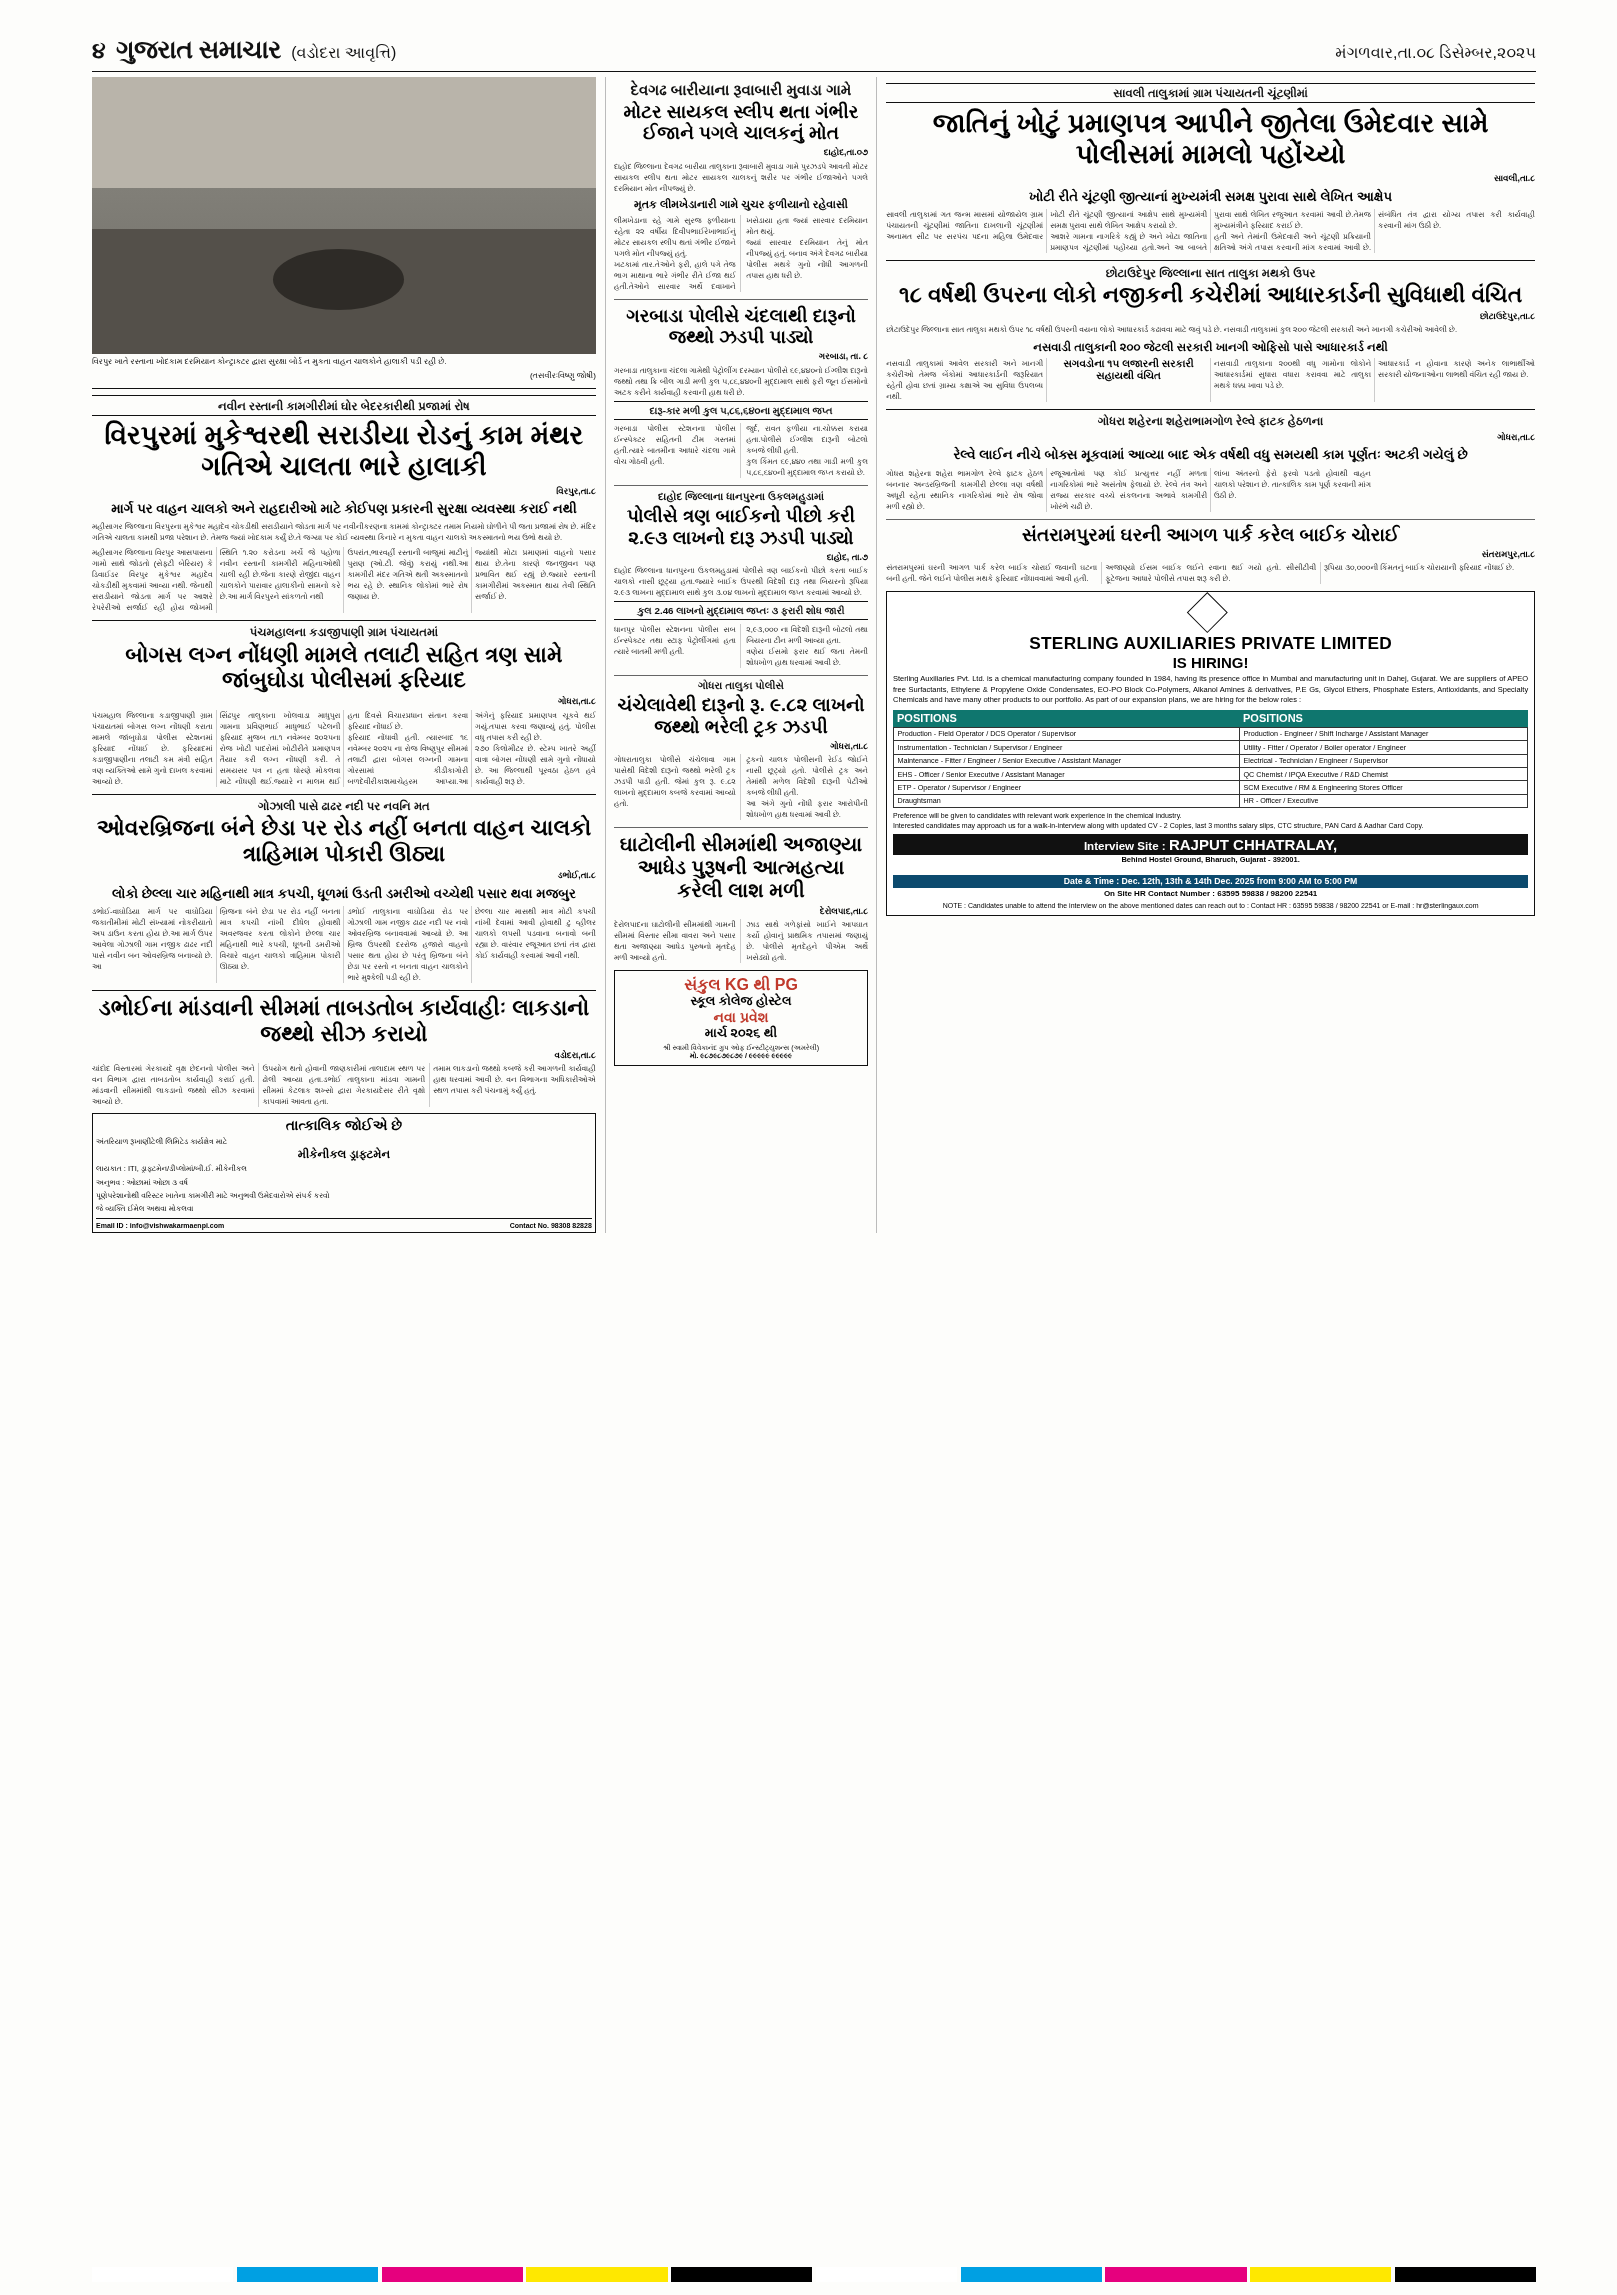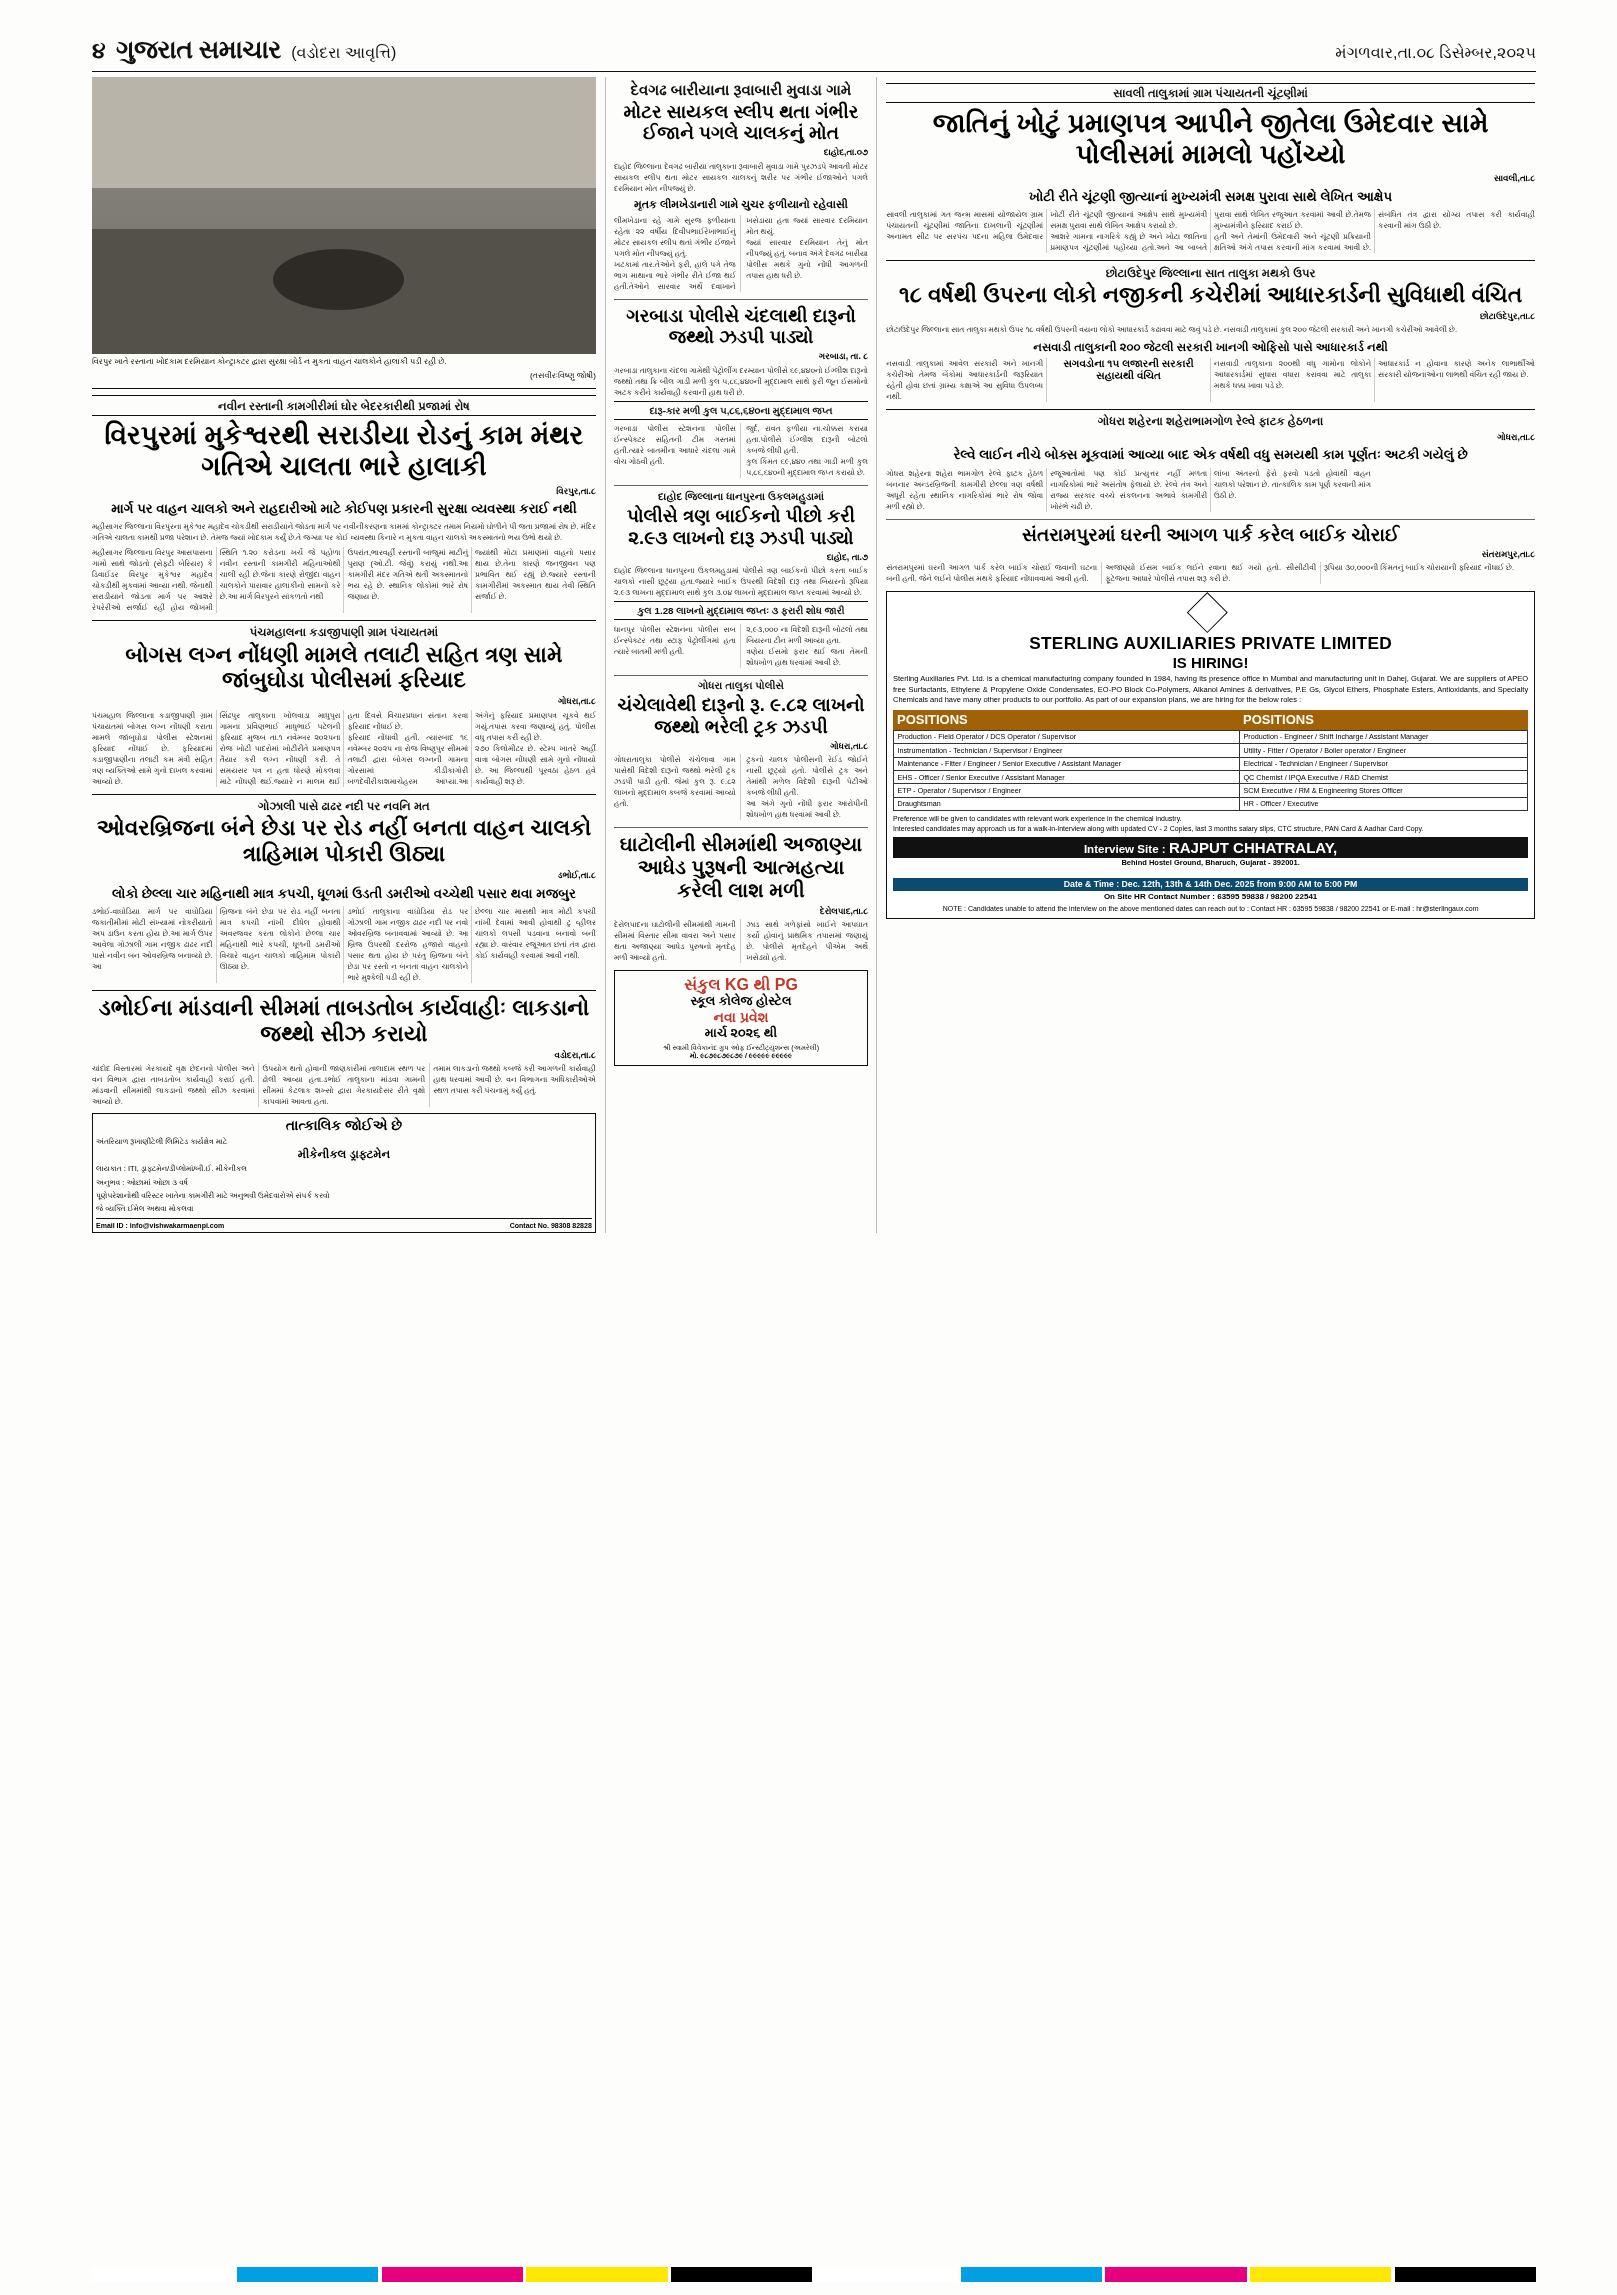--- a/index.html
+++ b/index.html
@@ -42,21 +42,21 @@
   .twocolflow{column-count:2;column-gap:10.4px;column-rule:0.6px solid #ccc;}
   .threecolflow{column-count:3;column-gap:8px;column-rule:0.6px solid #ccc;}
   .fourcolflow{column-count:4;column-gap:7px;column-rule:0.6px solid #ccc;}
   .block{margin-bottom:5.8px;}
   
   .ad-box{border:1.2px solid #111;padding:5.8px;margin-top:7px;background:#fff;}
   .ad-title{font-size:17.3px;font-weight:bold;text-align:center;letter-spacing:0.3px;}
   .ad-sub{font-size:15px;font-weight:bold;text-align:center;}
   .ad-body{font-size:7.5px;line-height:1.4;text-align:justify;margin-top:3.5px;}
   table.jobs{width:100%;border-collapse:collapse;margin-top:4.6px;font-size:7.2px;}
-  table.jobs th{background:#a16207;color:#fff;text-align:left;padding:2.3px 3.5px;font-size:13px;}
+  table.jobs th{background:#0f766e;color:#fff;text-align:left;padding:2.3px 3.5px;font-size:11px;}
   table.jobs td{border:0.6px solid #333;padding:1.7px 3.5px;vertical-align:top;}
   .venue{background:#111;color:#fff;font-size:11.6px;font-weight:bold;text-align:center;padding:2.3px;margin-top:4.6px;}
   .venue-l{font-size:15px;}
   .ad-note{font-size:7px;margin-top:3.5px;}
   .small-ad{border:1.2px solid #111;padding:3px;margin-top:5.8px;text-align:center;}
   .sa-t{font-size:14px;font-weight:bold;}
   .sa-b{font-size:7.5px;line-height:1.4;text-align:left;margin-top:2.9px;}
   .kg-ad{border:1.7px double #111;padding:4.6px;text-align:center;}
   .kg-1{font-size:16px;font-weight:bold;color:#c0392b;}
   .kg-2{font-size:12.7px;font-weight:bold;}
@@ -200,21 +200,21 @@
           </div>
         </div>
 
         <div class="sep thin"></div>
 
         <div class="block">
           <div class="kicker plain" style="font-size:10.4px">દાહોદ જિલ્લાના ધાનપુરના ઉકલમહુડામાં</div>
           <div class="headline h-md">પોલીસે ત્રણ બાઈકનો પીછો કરી ૨.૯૩ લાખનો દારૂ ઝડપી પાડ્યો</div>
           <div class="byline">દાહોદ, તા.૭</div>
           <div class="body-text">દાહોદ જિલ્લાના ધાનપુરના ઉકલમહુડામાં પોલીસે ત્રણ બાઈકનો પીછો કરતા બાઈક ચાલકો નાસી છૂટ્યા હતા.જ્યારે બાઈક ઉપરથી વિદેશી દારૂ તથા બિયરનો રૂપિયા ૨.૯૩ લાખના મુદ્દામાલ સાથે કુલ ૩.૦૪ લાખનો મુદ્દામાલ જપ્ત કરવામાં આવ્યો છે.</div>
-          <div class="kicker" style="font-size:9.8px;margin:3.5px 0">કુલ 1.28 લાખનો મુદ્દામાલ જપ્તઃ ૩ ફરારી શોધ જારી</div>
+          <div class="kicker" style="font-size:9.8px;margin:3.5px 0">કુલ 2.46 લાખનો મુદ્દામાલ જપ્તઃ ૩ ફરારી શોધ જારી</div>
           <div class="twocolflow body-text">
             <div>ધાનપુર પોલીસ સ્ટેશનના પોલીસ સબ ઈન્સ્પેક્ટર તથા સ્ટાફ પેટ્રોલીંગમાં હતા ત્યારે બાતમી મળી હતી.</div>
             <div>૨,૯૩,૦૦૦ ના વિદેશી દારૂની બોટલો તથા બિયરના ટીન મળી આવ્યા હતા.</div>
             <div>ત્રણેય ઈસમો ફરાર થઈ જતા તેમની શોધખોળ હાથ ધરવામાં આવી છે.</div>
           </div>
         </div>
 
         <div class="sep thin"></div>
 
         <div class="block">

